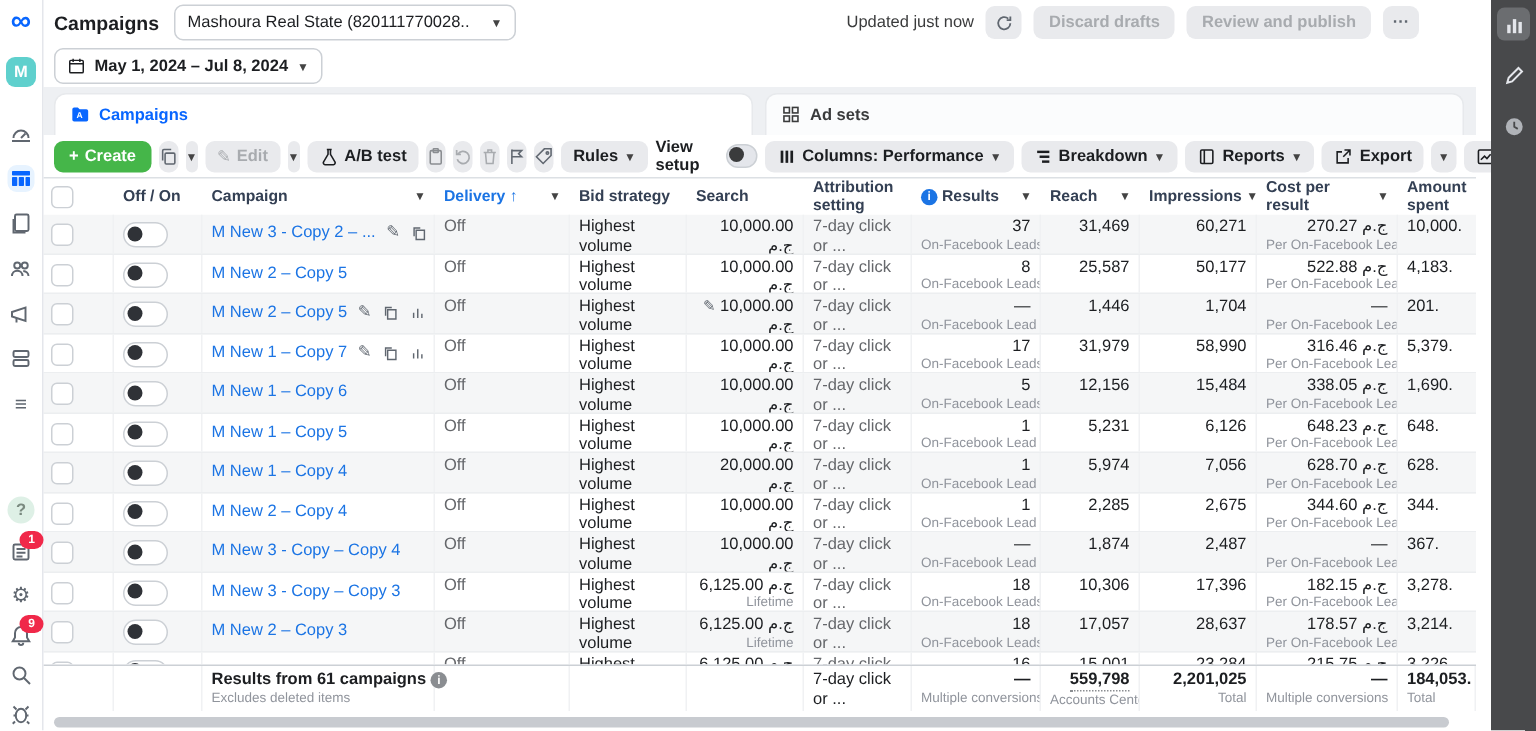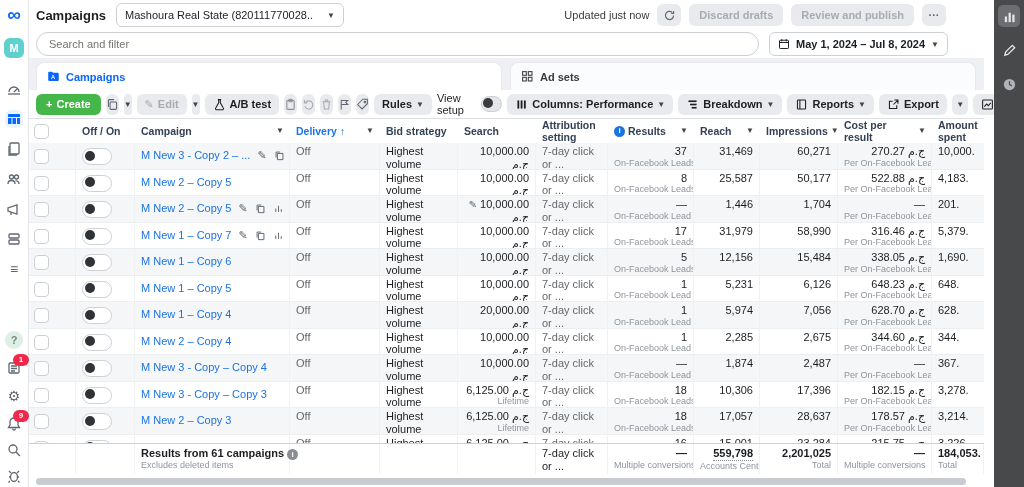--- a/index.html
+++ b/index.html
@@ -55,21 +55,21 @@
   .tab svg{width:13px;height:13px;}
   
   #toolbar{left:0;top:90px;width:100%;height:28px;display:flex;align-items:center;gap:5px;padding:0 8px;box-sizing:border-box;background:#fff;}
   .tbtn{background:#e9eaed;border-radius:6px;height:21px;display:flex;align-items:center;gap:4px;
         padding:0 8px;font-size:11px;font-weight:600;color:#1c1e21;cursor:pointer;white-space:nowrap;}
   .tbtn.sq{width:22px;padding:0;justify-content:center;}
   .tbtn.disabled{color:#a8abaf;}
   .tbtn svg{width:13px;height:13px;}
   #create-btn{background:#45b649;color:#fff;font-weight:bold;padding:0 10px;}
   #toolbar-right{margin-left:auto;display:flex;align-items:center;gap:5px;padding-right:26px;}
-  #view-setup{display:flex;align-items:center;gap:5px;font-size:11px;color:#1c1e21;}
+  #view-setup{display:flex;align-items:center;gap:5px;font-size:11px;color:#1c1e21;font-weight:bold;}
   .switch{width:26px;height:14px;border-radius:8px;background:#e4e6eb;border:1px solid #ccd0d5;position:relative;cursor:pointer;}
   .switch .knob{position:absolute;left:1px;top:1px;width:10px;height:10px;border-radius:50%;background:#3a3b3c;}
   
   #table-head{left:0;top:118px;width:100%;height:25px;border-top:1px solid #dce0e4;border-bottom:1px solid #dce0e4;
               display:grid;grid-template-columns:48px 59px 155px 90px 78px 78px 72px 86px 66px 78px 94px minmax(0,1fr);
               font-size:10.5px;font-weight:bold;color:#344054;background:#fff;align-items:center;}
   .hcell{padding:0 6px;display:flex;align-items:center;gap:3px;overflow:hidden;line-height:1.05;}
   .hcell .spread{margin-left:auto;}
   .hc-blue{color:#1b74e4;}
   #rows-wrap{left:0;top:143px;width:100%;height:300px;overflow:hidden;background:#fff;}
@@ -221,23 +221,20 @@
             <path d="M13 2.5v3h-3"></path>
           </svg>
       </div>
       <div class="gbtn">Discard drafts</div>
       <div class="gbtn">Review and publish</div>
       <div class="gbtn icon-only">···</div>
     </div>
   </div>
 
   <div id="searchrow" class="abs">
-    <div id="search-box">
-      <input type="text" placeholder="Search and filter" style="">
-    </div>
     <div id="date-btn">
       <svg width="12" height="12" viewBox="0 0 16 16" fill="none" stroke="#1c1e21" stroke-width="1.3">
           <rect x="2" y="3" width="12" height="11" rx="1"></rect>
           <path d="M2 6h12M5 1.5v3M11 1.5v3"></path>
         </svg>
       <span>May 1, 2024 – Jul 8, 2024</span>
       <span class="caret">▼</span>
     </div>
   </div>
 

